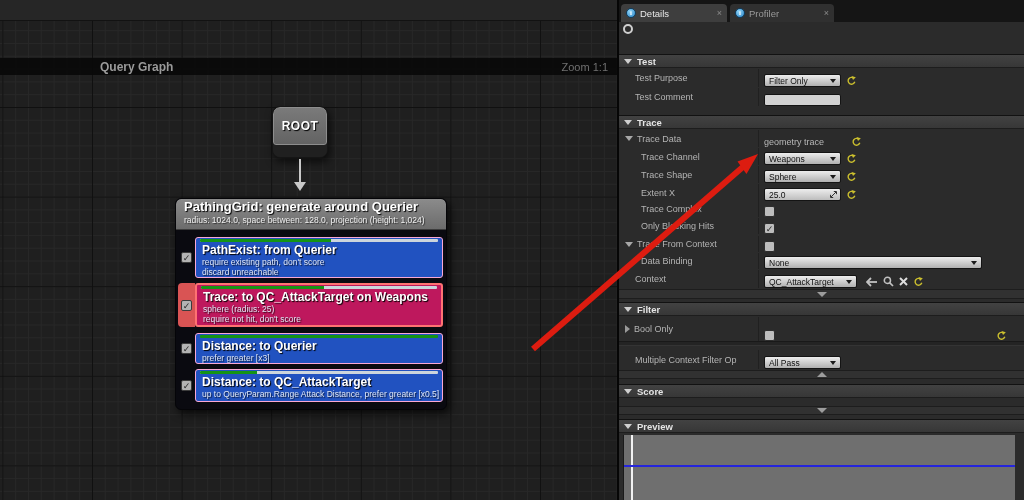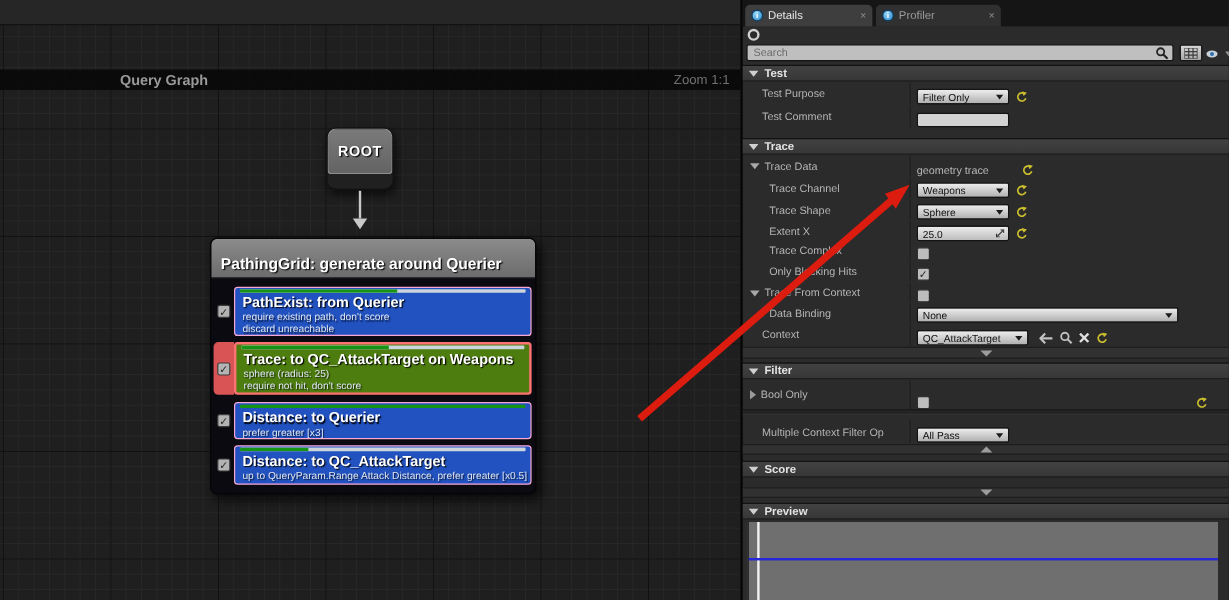--- a/index.html
+++ b/index.html
@@ -35,37 +35,37 @@
     text-shadow:1px 1px 1px #000; letter-spacing:0.5px; }
   #root-node .ft { height:12px; background:#202020; }
 
   
   #connector { position:absolute; left:0; top:0; pointer-events:none; }
 
   
   #main-node { position:absolute; left:175px; top:198px; width:272px;
     border-radius:6px; background:#0a0a10; box-shadow:3px 4px 9px rgba(0,0,0,0.7);
     border:1px solid #050508; overflow:hidden; }
-  #main-node .nhd { background:linear-gradient(#8b8b8b,#6c6c6c); padding:13px 8px 4px 8px;
+  #main-node .nhd { background:linear-gradient(#8b8b8b,#6c6c6c); padding:0 8px 4px 8px;
     border-radius:5px 5px 0 0; border-bottom:1px solid #3c3c3c; }
   #main-node .ntitle { font-size:13px; font-weight:bold; color:#ffffff;
     text-shadow:1px 1px 1px #000; white-space:nowrap; }
   #main-node .nsub { font-size:8.5px; color:#efefef; text-shadow:1px 1px 1px rgba(0,0,0,0.6);
     margin-top:1px; white-space:nowrap; }
   #main-node .nbody { padding:7px 3px 7px 2px; }
 
   .test-row { display:flex; align-items:stretch; margin-bottom:5px; }
   .test-row:last-child { margin-bottom:0; }
   .tcheck { flex:0 0 17px; display:flex; align-items:center; justify-content:center; }
   .test-row.sel .tcheck { background:#d95454; border-radius:4px 0 0 4px; }
   .cb { width:11px; height:11px; background:#b3b3b3; border:1px solid #3c3c3c;
     border-radius:2px; font-size:9px; line-height:10px; text-align:center; color:#262626; }
   .tbox { position:relative; flex:1; background:#2152c0; border:1px solid #f9a8d4;
     border-radius:3px; padding:4px 6px 3px 6px; overflow:hidden; }
-  .test-row.sel .tbox { border:2px solid #ff7272; background:#4d7c0f; }
+  .test-row.sel .tbox { border:2px solid #ff7272; background:#be185d; }
   .tbar { position:absolute; top:1px; left:4px; right:4px; height:3px;
     background:#ccd5dc; border-radius:1px; overflow:hidden; }
   .tbar-fill { display:block; height:100%; background:#159415; }
   .ttitle { font-size:12px; font-weight:bold; color:#ffffff; text-shadow:1px 1px 1px #000;
     white-space:nowrap; margin-top:1px; }
   .tline { font-size:8.5px; color:#dfe6f4; text-shadow:1px 1px 1px rgba(0,0,0,0.7);
     white-space:nowrap; line-height:10px; }
   .tline:empty { display:none; }
 
   
@@ -173,20 +173,21 @@
     </div>
 
     <svg id="connector" width="617" height="500">
       <line x1="300" y1="159" x2="300" y2="182" stroke="#c9c9c9" stroke-width="2"></line>
       <polygon points="294,182 306,182 300,191" fill="#c9c9c9"></polygon>
     </svg>
 
     <div id="main-node">
       <div class="nhd">
         <div class="ntitle">PathingGrid: generate around Querier</div>
+        <div class="nsub">radius: 1024.0, space between: 128.0, projection (height: 1,024)</div>
       </div>
       <div class="nbody">
 
         <div class="test-row" style="height:41px">
           <div class="tcheck">
             <span class="cb">✓</span>
           </div>
           <div class="tbox">
             <div class="tbar">
               <span class="tbar-fill" style="width: 55%;"></span>
@@ -254,39 +255,20 @@
       <span class="tab-close">×</span>
     </div>
     <div class="tab" id="tab-profiler">
       <span class="info-ic">i</span>
       <span class="tab-label">Profiler</span>
       <span class="tab-close">×</span>
     </div>
 
     <div id="lock-icon"></div>
 
-    <div id="search-row">
-      <input id="search-input" placeholder="Search" style="">
-      <svg id="search-mag" width="11" height="11" viewBox="0 0 11 11">
-        <circle cx="4.2" cy="4.2" r="3" fill="none" stroke="#222" stroke-width="1.5"></circle>
-        <line x1="6.6" y1="6.6" x2="10" y2="10" stroke="#222" stroke-width="1.8"></line>
-      </svg>
-      <div id="gridview-btn">
-        <svg width="11" height="9" viewBox="0 0 11 9">
-          <path d="M0 0 H11 M0 3 H11 M0 6 H11 M0 9 H11 M0 0 V9 M3.6 0 V9 M7.2 0 V9 M10.8 0 V9" stroke="#3b3b3b" stroke-width="1"></path>
-        </svg>
-      </div>
-      <div id="eye-btn">
-        <svg width="14" height="10" viewBox="0 0 14 10">
-          <ellipse cx="7" cy="5" rx="6.5" ry="4" fill="#c9d2da"></ellipse>
-          <circle cx="7" cy="5" r="2.3" fill="#2d6fae"></circle>
-        </svg>
-        <span class="caret" style="border-top-color:#9a9a9a"></span>
-      </div>
-    </div>
 
     <div class="dhdr" style="top:54px">
       <span class="tri-d"></span>
       <span>Test</span>
     </div>
     <div class="drow" style="top:69px;height:18px">
       <div class="dlabel">Test Purpose</div>
       <div class="dval">
         <div class="dd dd-sm">
           <span>Filter Only</span>

